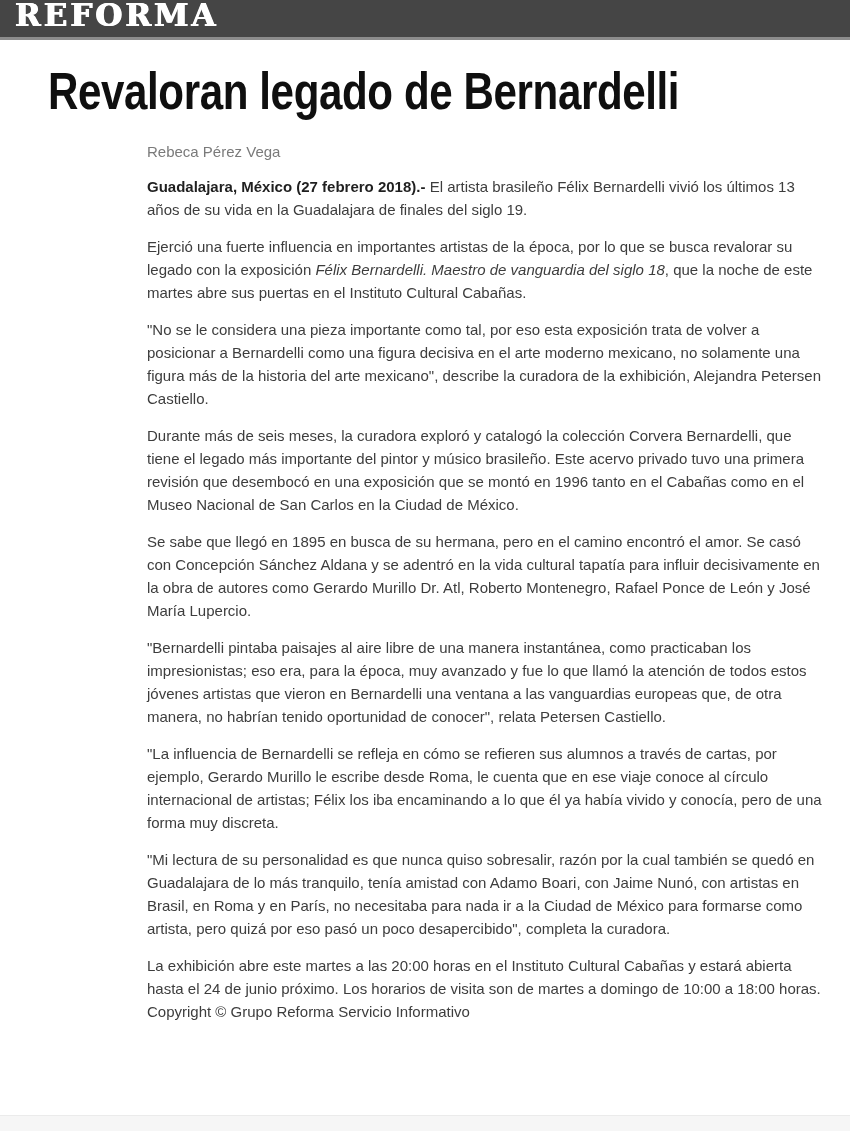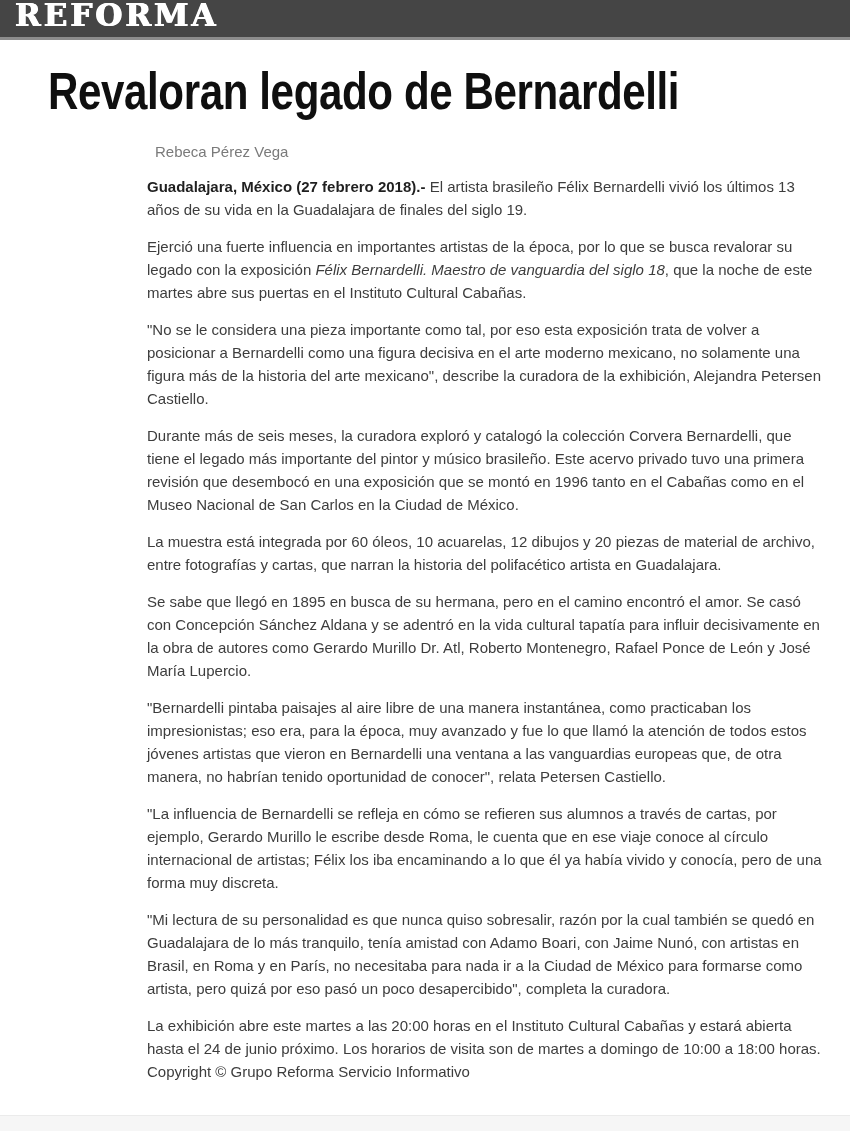--- a/index.html
+++ b/index.html
@@ -51,21 +51,21 @@
   }
   .article{
     margin:18px 0 0 147px;
     width:676px;
     font-size:15px;
     line-height:23px;
     color:var(--body-text);
   }
   .byline{
     color:var(--byline);
-    margin:8px;
+    margin:0;
   }
   .article p{
     margin:12px 0 14px 0;
   }
   .article p:last-of-type{
     margin-bottom:0;
   }
   .article strong{
     color:#1f1f1f;
   }
@@ -89,21 +89,20 @@
 
 <h1 class="headline">Revaloran legado de Bernardelli</h1>
 
 <div class="article">
   <div class="byline">Rebeca Pérez Vega</div>
   <div>
       <p><strong>Guadalajara, México (27 febrero 2018).- </strong><span>El artista brasileño Félix Bernardelli vivió los últimos 13 años de su vida en la Guadalajara de finales del siglo 19.</span></p>
       <p><span>Ejerció una fuerte influencia en importantes artistas de la época, por lo que se busca revalorar su legado con la exposición </span><em>Félix Bernardelli. Maestro de vanguardia del siglo 18</em><span>, que la noche de este martes abre sus puertas en el Instituto Cultural Cabañas.</span></p>
       <p><span>"No se le considera una pieza importante como tal, por eso esta exposición trata de volver a posicionar a Bernardelli como una figura decisiva en el arte moderno mexicano, no solamente una figura más de la historia del arte mexicano", describe la curadora de la exhibición, Alejandra Petersen Castiello.</span></p>
       <p><span>Durante más de seis meses, la curadora exploró y catalogó la colección Corvera Bernardelli, que tiene el legado más importante del pintor y músico brasileño. Este acervo privado tuvo una primera revisión que desembocó en una exposición que se montó en 1996 tanto en el Cabañas como en el Museo Nacional de San Carlos en la Ciudad de México.</span></p>
-      <p><span>La muestra está integrada por 60 óleos, 10 acuarelas, 12 dibujos y 20 piezas de material de archivo, entre fotografías y cartas, que narran la historia del polifacético artista en Guadalajara.</span></p>
       <p><span>Se sabe que llegó en 1895 en busca de su hermana, pero en el camino encontró el amor. Se casó con Concepción Sánchez Aldana y se adentró en la vida cultural tapatía para influir decisivamente en la obra de autores como Gerardo Murillo Dr. Atl, Roberto Montenegro, Rafael Ponce de León y José María Lupercio.</span></p>
       <p><span>"Bernardelli pintaba paisajes al aire libre de una manera instantánea, como practicaban los impresionistas; eso era, para la época, muy avanzado y fue lo que llamó la atención de todos estos jóvenes artistas que vieron en Bernardelli una ventana a las vanguardias europeas que, de otra manera, no habrían tenido oportunidad de conocer", relata Petersen Castiello.</span></p>
       <p><span>"La influencia de Bernardelli se refleja en cómo se refieren sus alumnos a través de cartas, por ejemplo, Gerardo Murillo le escribe desde Roma, le cuenta que en ese viaje conoce al círculo internacional de artistas; Félix los iba encaminando a lo que él ya había vivido y conocía, pero de una forma muy discreta.</span></p>
       <p><span>"Mi lectura de su personalidad es que nunca quiso sobresalir, razón por la cual también se quedó en Guadalajara de lo más tranquilo, tenía amistad con Adamo Boari, con Jaime Nunó, con artistas en Brasil, en Roma y en París, no necesitaba para nada ir a la Ciudad de México para formarse como artista, pero quizá por eso pasó un poco desapercibido", completa la curadora.</span></p>
       <p><span>La exhibición abre este martes a las 20:00 horas en el Instituto Cultural Cabañas y estará abierta hasta el 24 de junio próximo. Los horarios de visita son de martes a domingo de 10:00 a 18:00 horas.</span></p>
     </div>
   <div class="copyright">Copyright © Grupo Reforma Servicio Informativo</div>
 </div>
 
 <div class="footer-strip"></div>

